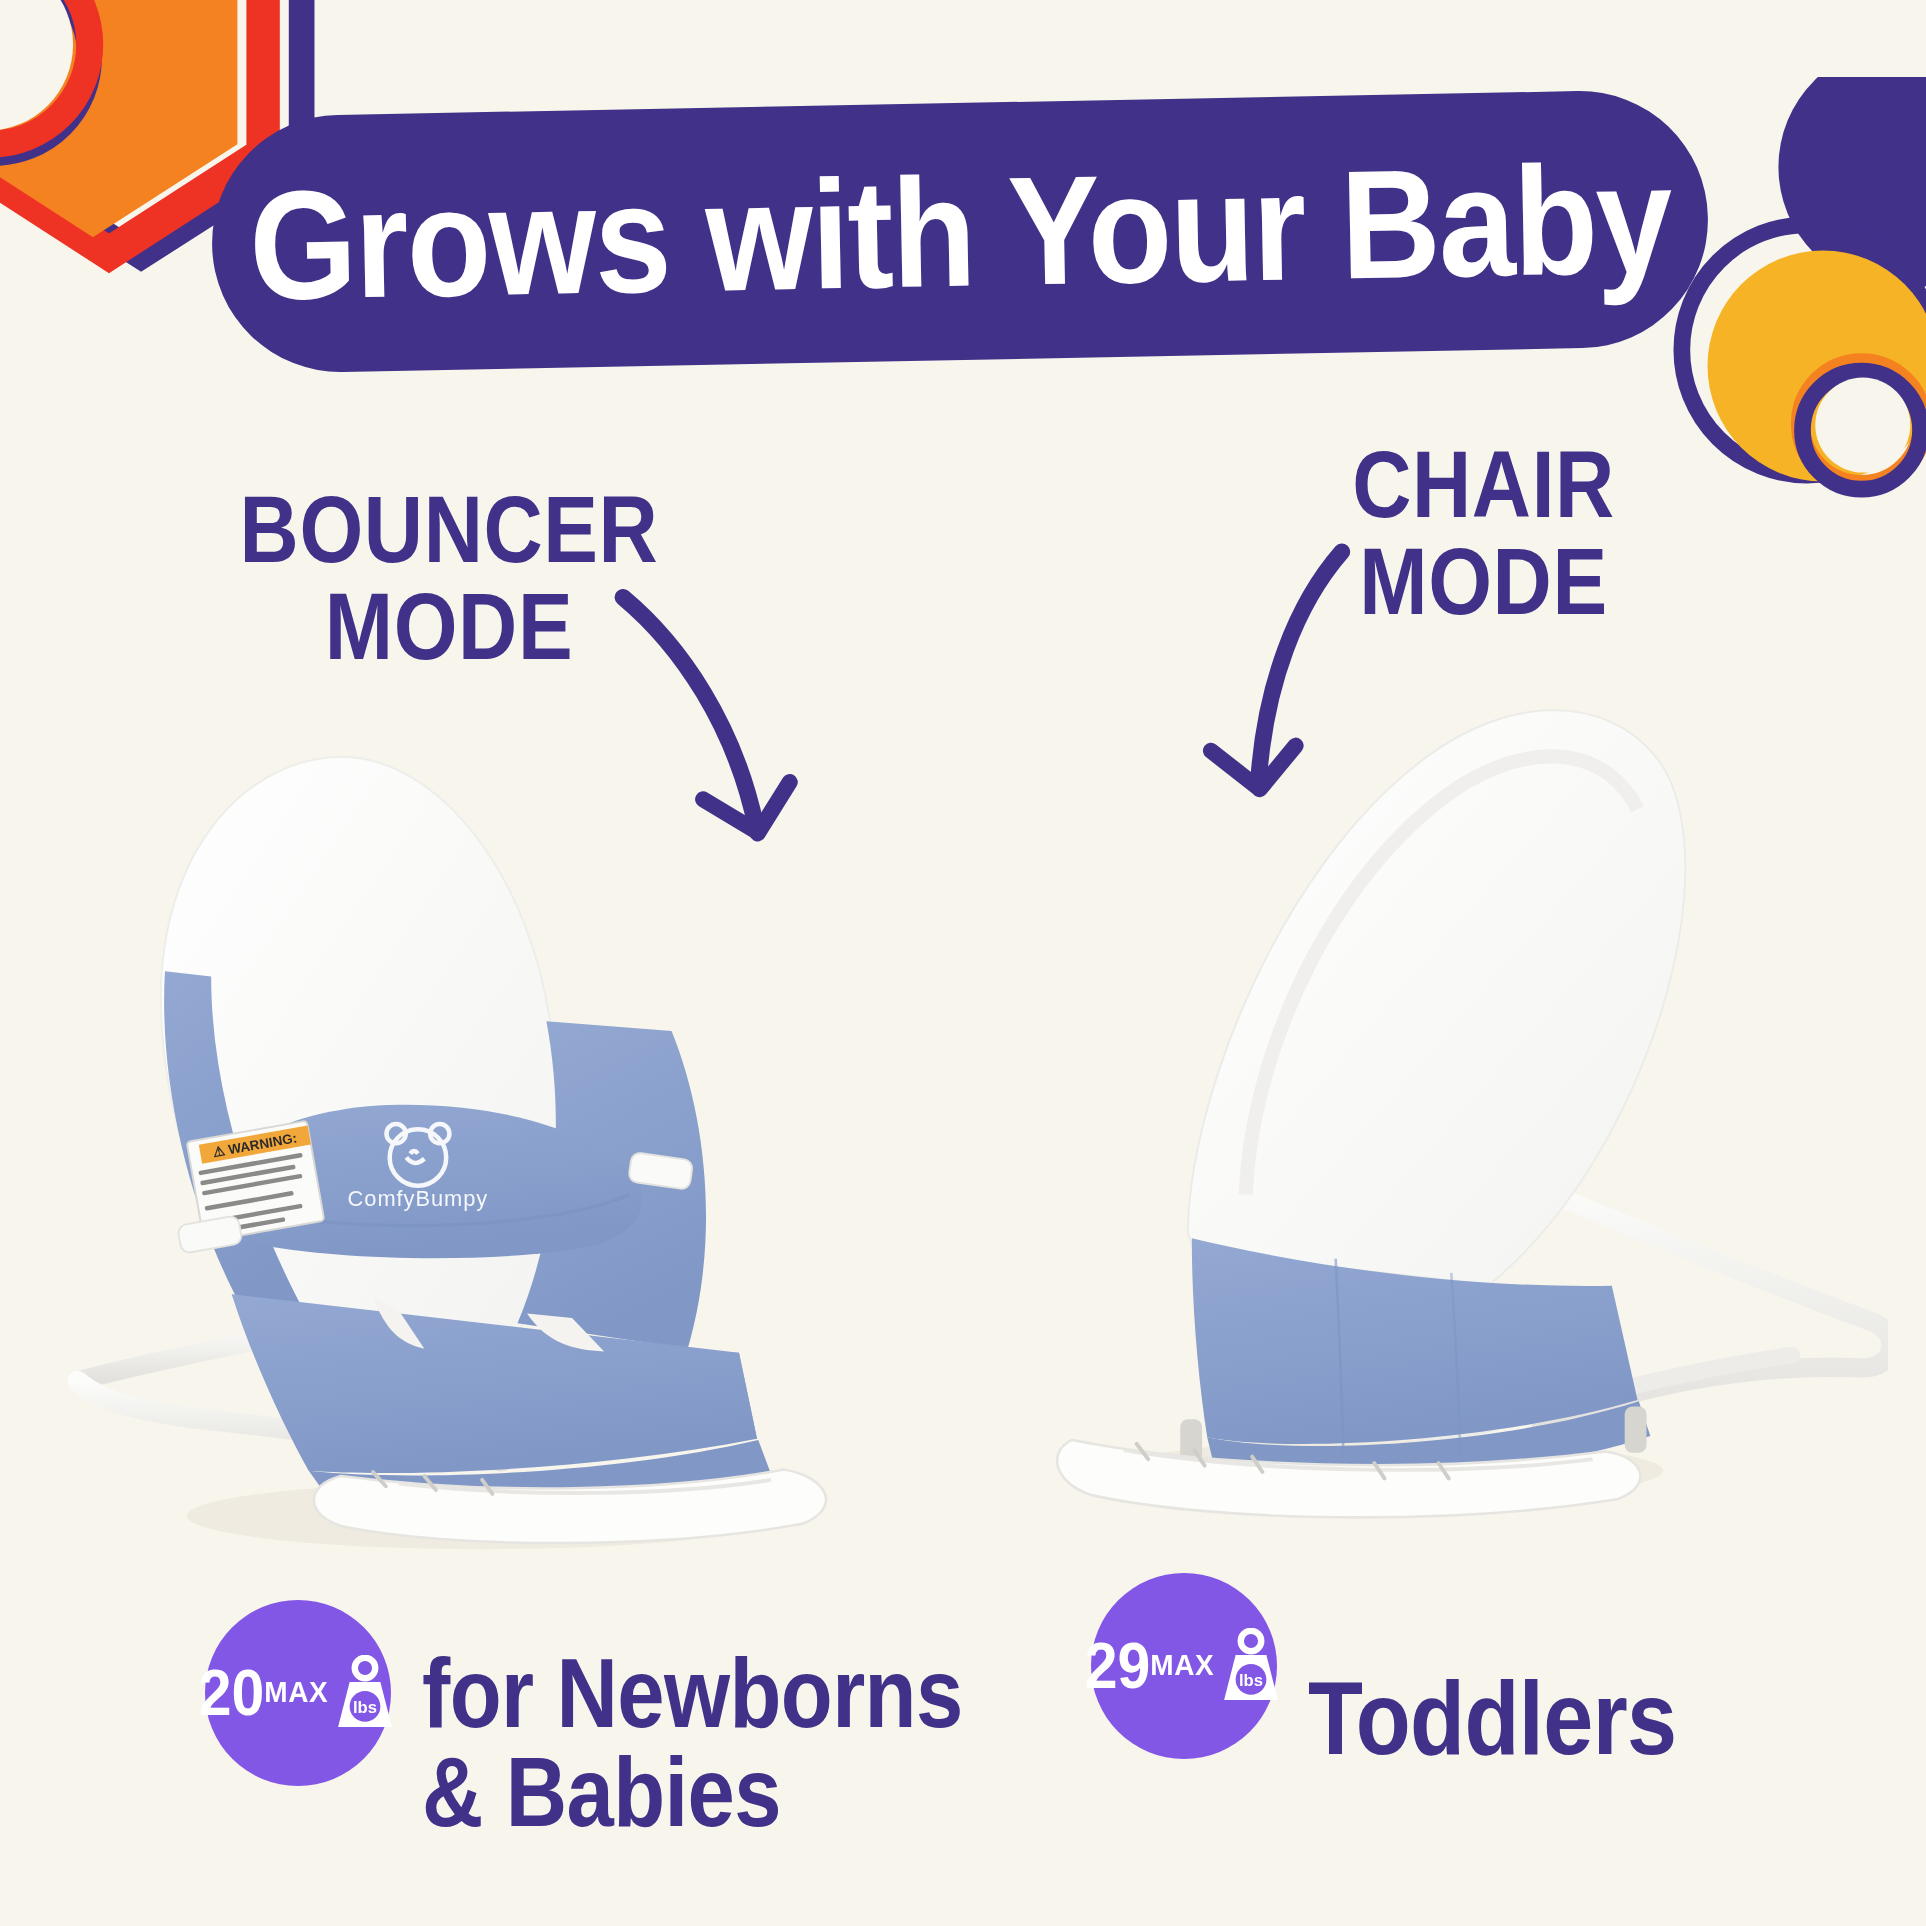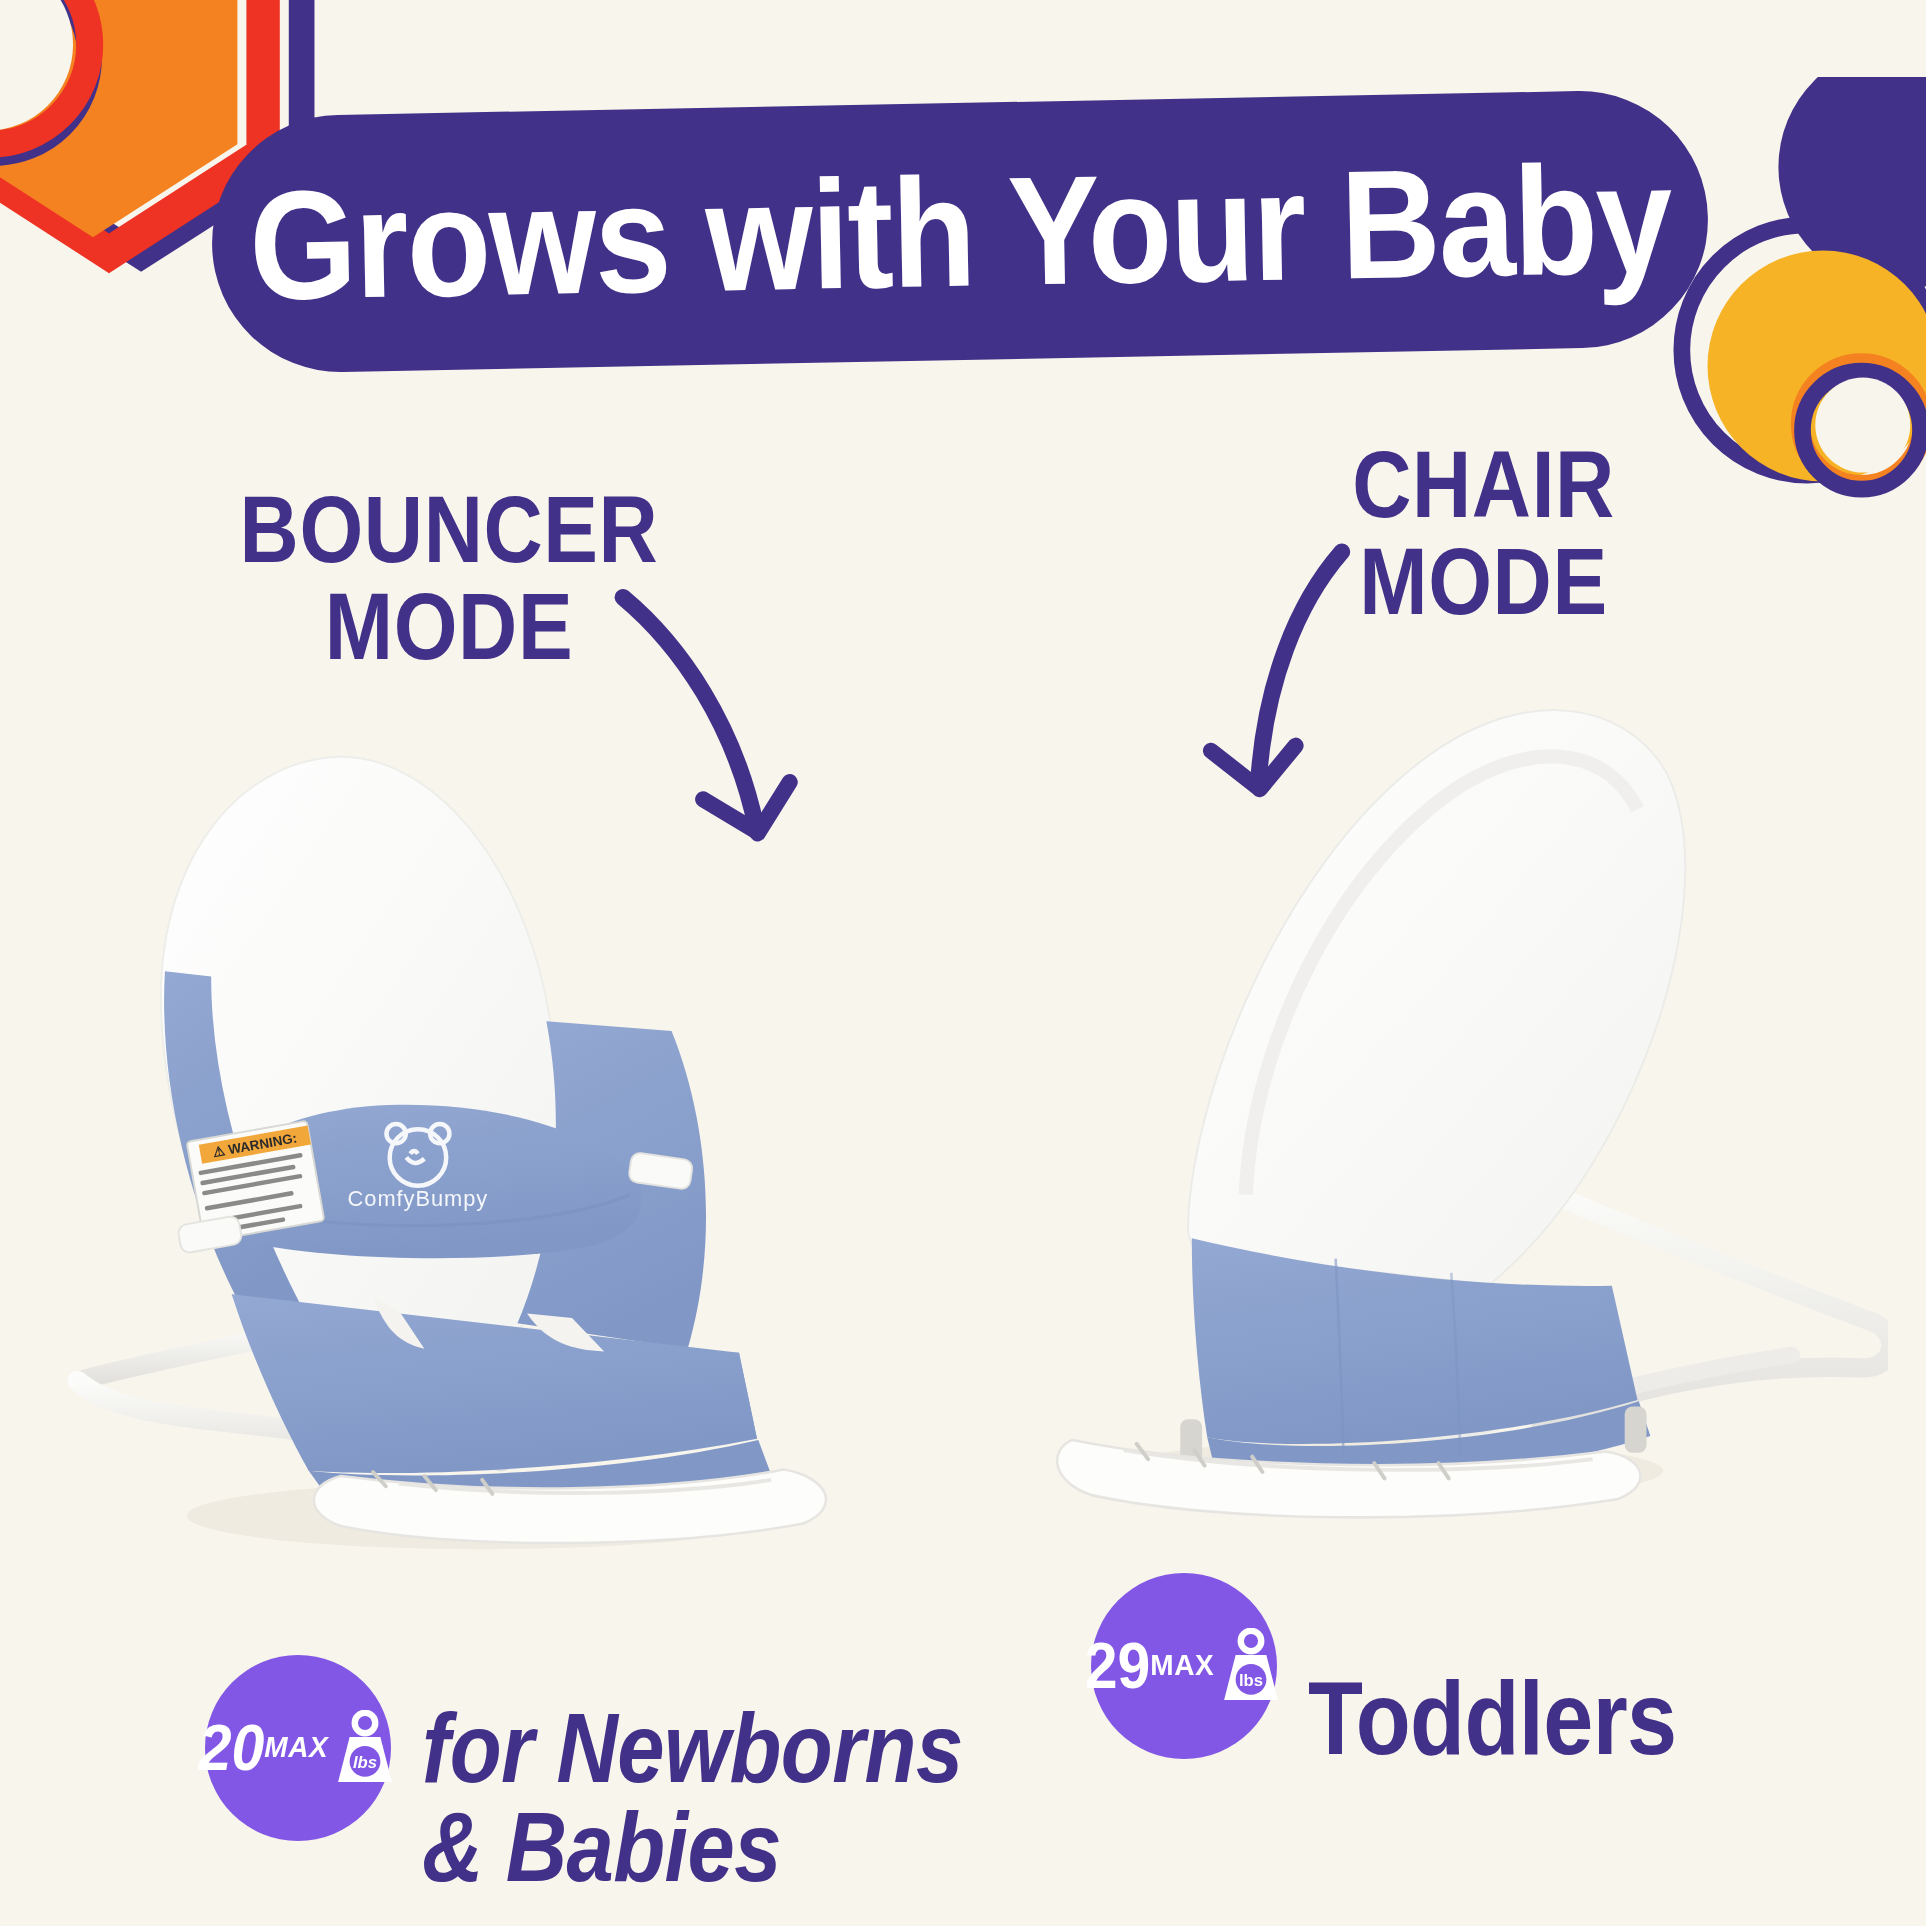--- a/index.html
+++ b/index.html
@@ -54,21 +54,21 @@
   
   #arrow-bouncer{position:absolute;left:597px;top:578px;width:270px;height:308px;}
   #arrow-chair{position:absolute;left:1130px;top:539px;width:244px;height:308px;}
 
   
   #product-bouncer{position:absolute;left:39px;top:681px;width:912px;height:899px;}
   #product-chair{position:absolute;left:976px;top:655px;width:912px;height:880px;}
 
   
   .badge-row{position:absolute;display:flex;align-items:center;}
-  #badge-row-left{left:205px;top:1618px;font-style:italic;}
+  #badge-row-left{left:205px;top:1563px;}
   #badge-row-right{left:1091px;top:1573px;}
 
   .weight-badge{
     width:186px;height:186px;border-radius:50%;
     background:#8257E6;
     display:flex;align-items:center;justify-content:center;
     flex:0 0 auto;
     position:relative;
   }
   .badge-inner{display:flex;align-items:center;gap:5.1px;}

